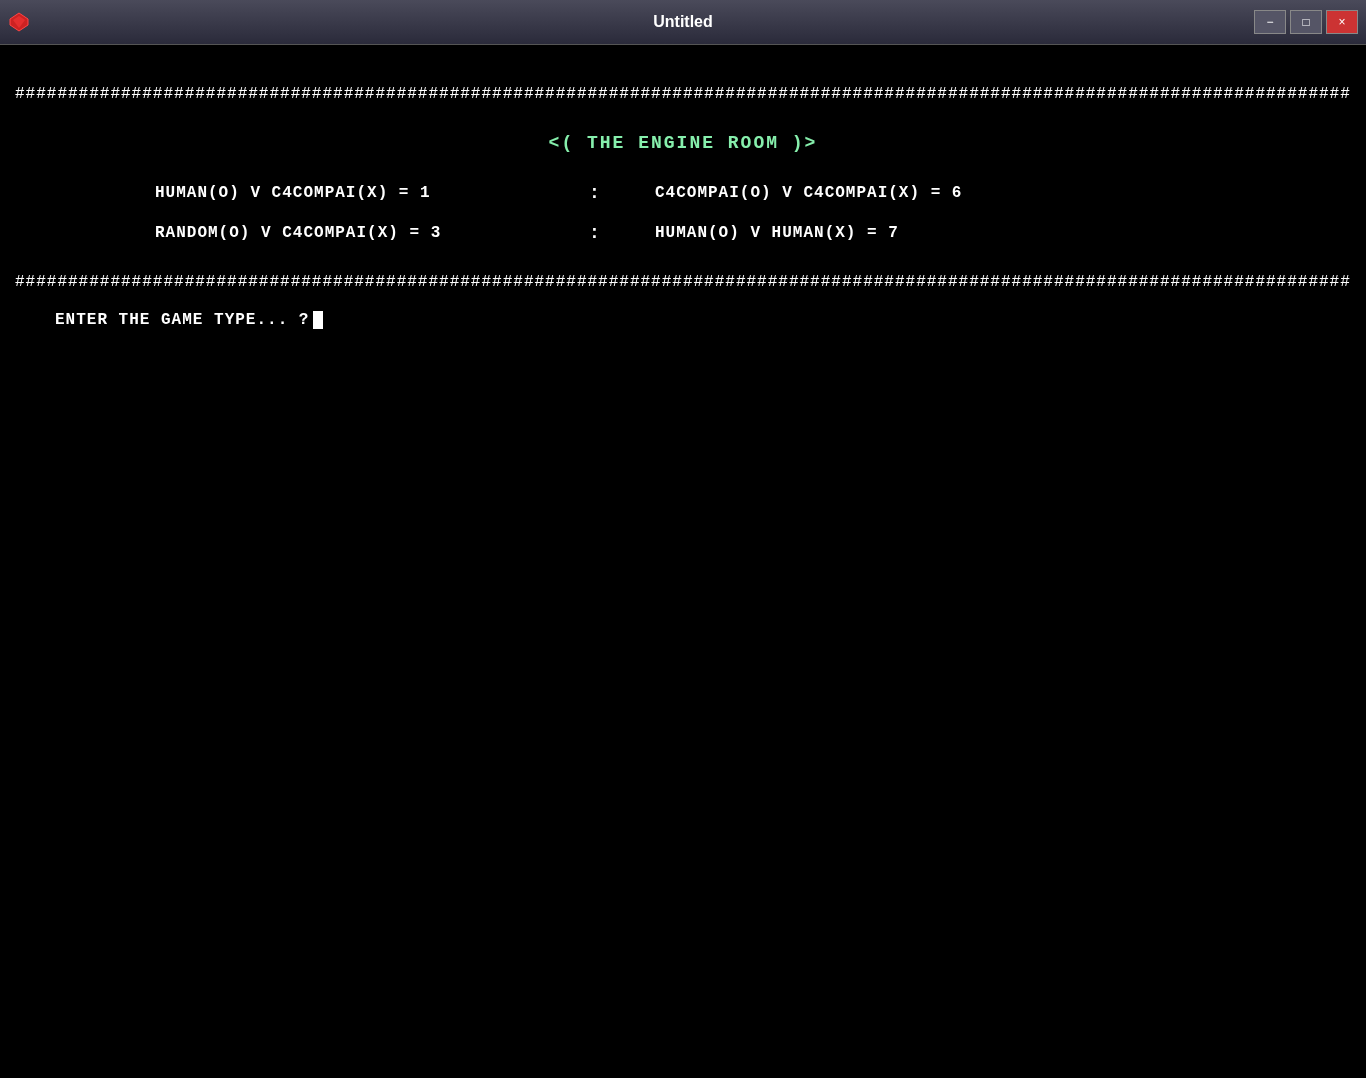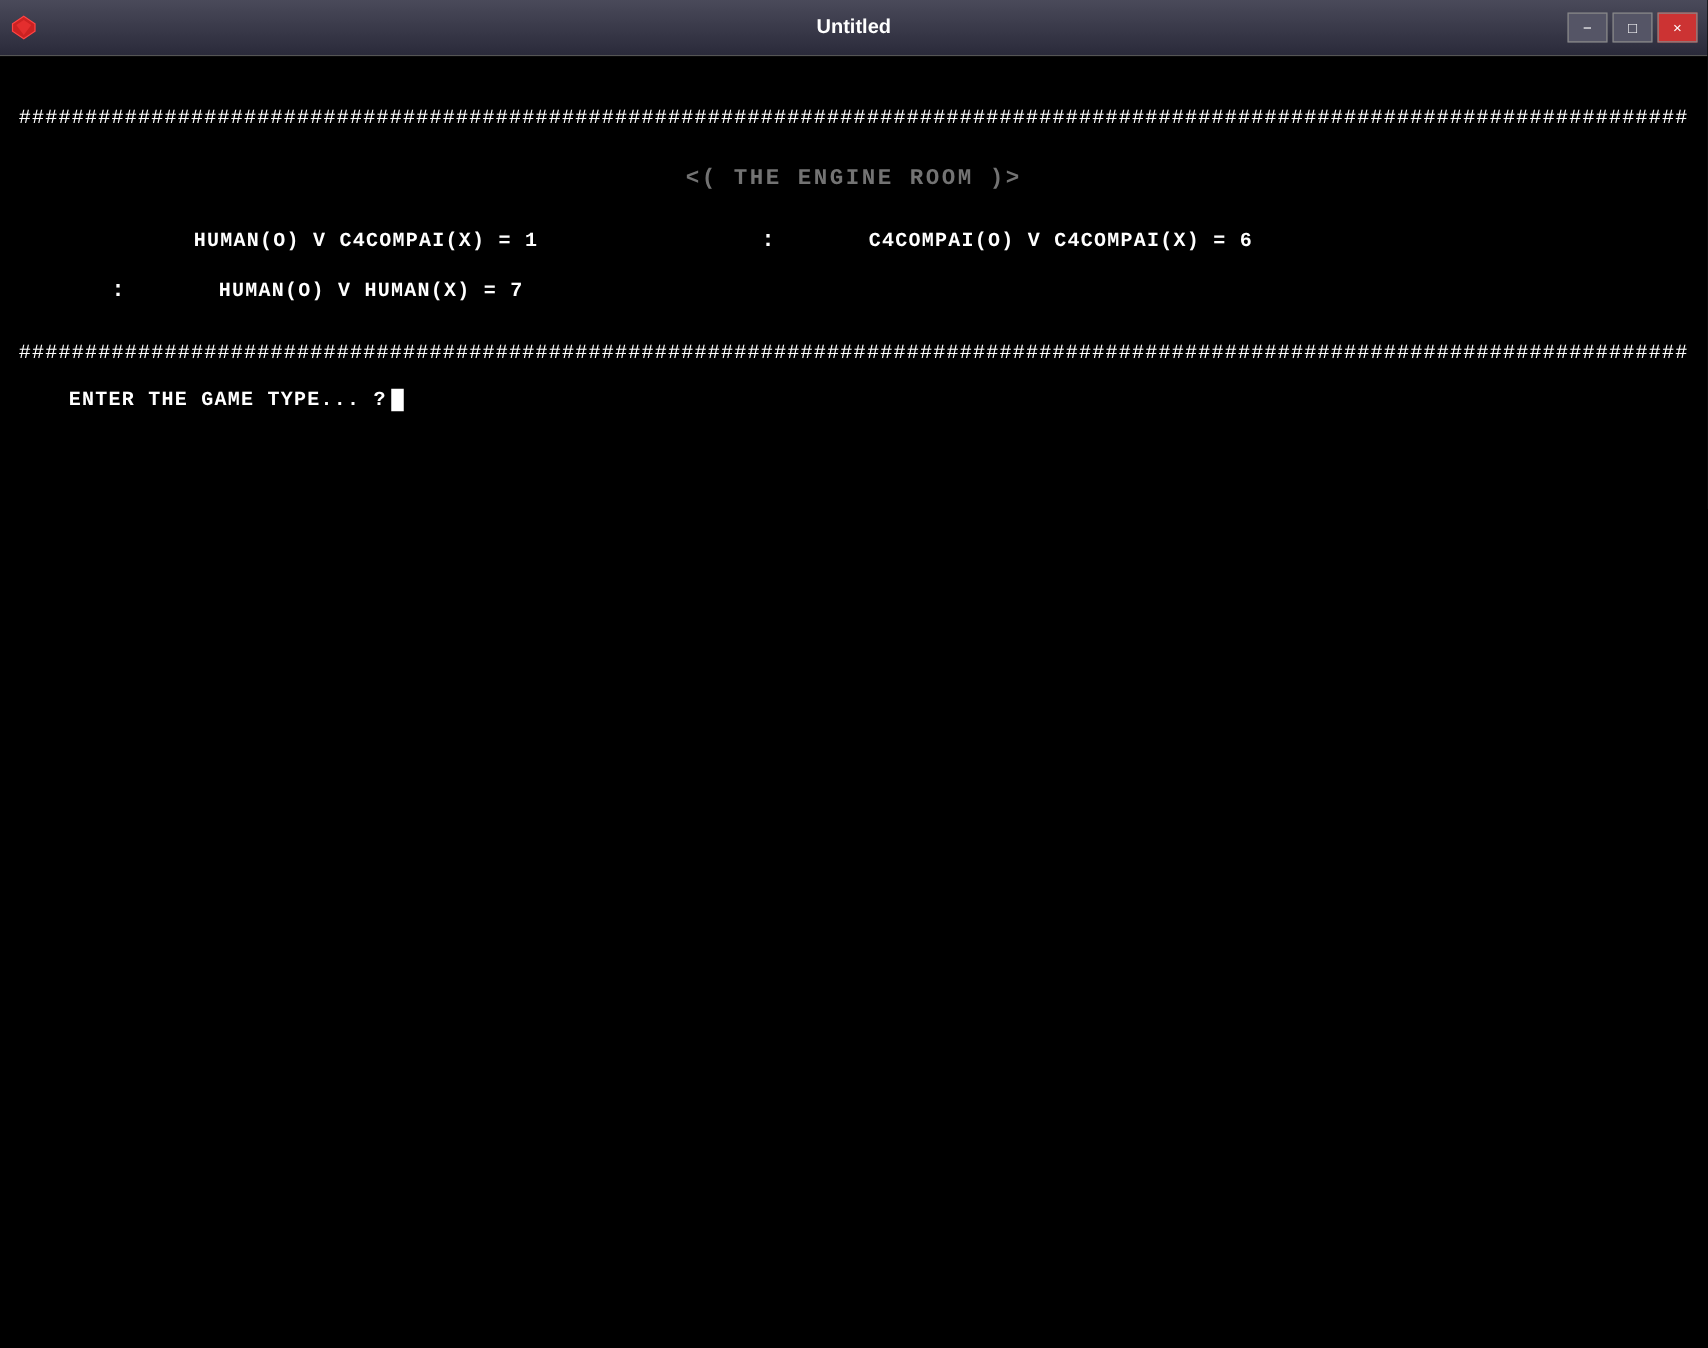--- a/index.html
+++ b/index.html
@@ -104,41 +104,40 @@
       word-break: break-all;
       white-space: nowrap;
       overflow: hidden;
     }
 
     .engine-room-title {
       text-align: center;
       font-family: 'Courier New', Courier, monospace;
       font-size: 18px;
       font-weight: bold;
-      color: #737373;
+      color: #86efac;
       margin: 30px 0;
       letter-spacing: 2px;
     }
 
     .game-options {
       margin: 10px 0 30px 0;
       padding: 0 40px;
     }
 
     .option-row {
       display: flex;
       justify-content: center;
       align-items: center;
       margin-bottom: 20px;
       font-family: 'Courier New', Courier, monospace;
       font-size: 16px;
       font-weight: bold;
       color: #ffffff;
       letter-spacing: 1px;
-      gap: 20px;
     }
 
     .option-left {
       width: 500px;
       padding-left: 100px;
     }
 
     .option-separator {
       width: 80px;
       text-align: center;
@@ -211,20 +210,21 @@
 
   <div class="engine-room-title">&lt;( THE ENGINE ROOM )&gt;</div>
 
   <div class="game-options">
     <div class="option-row">
       <div class="option-left">HUMAN(O) V C4COMPAI(X) = 1</div>
       <div class="option-separator">:</div>
       <div class="option-right">C4COMPAI(O) V C4COMPAI(X) = 6</div>
     </div>
     <div class="option-row">
+      <div class="option-left">RANDOM(O) V C4COMPAI(X) = 3</div>
       <div class="option-separator">:</div>
       <div class="option-right">HUMAN(O) V HUMAN(X) = 7</div>
     </div>
   </div>
 
   <div class="hash-line">################################################################################################################################</div>
 
   <div class="prompt-line">
     <span>ENTER THE GAME TYPE... ? </span>
     <span class="cursor"></span>

